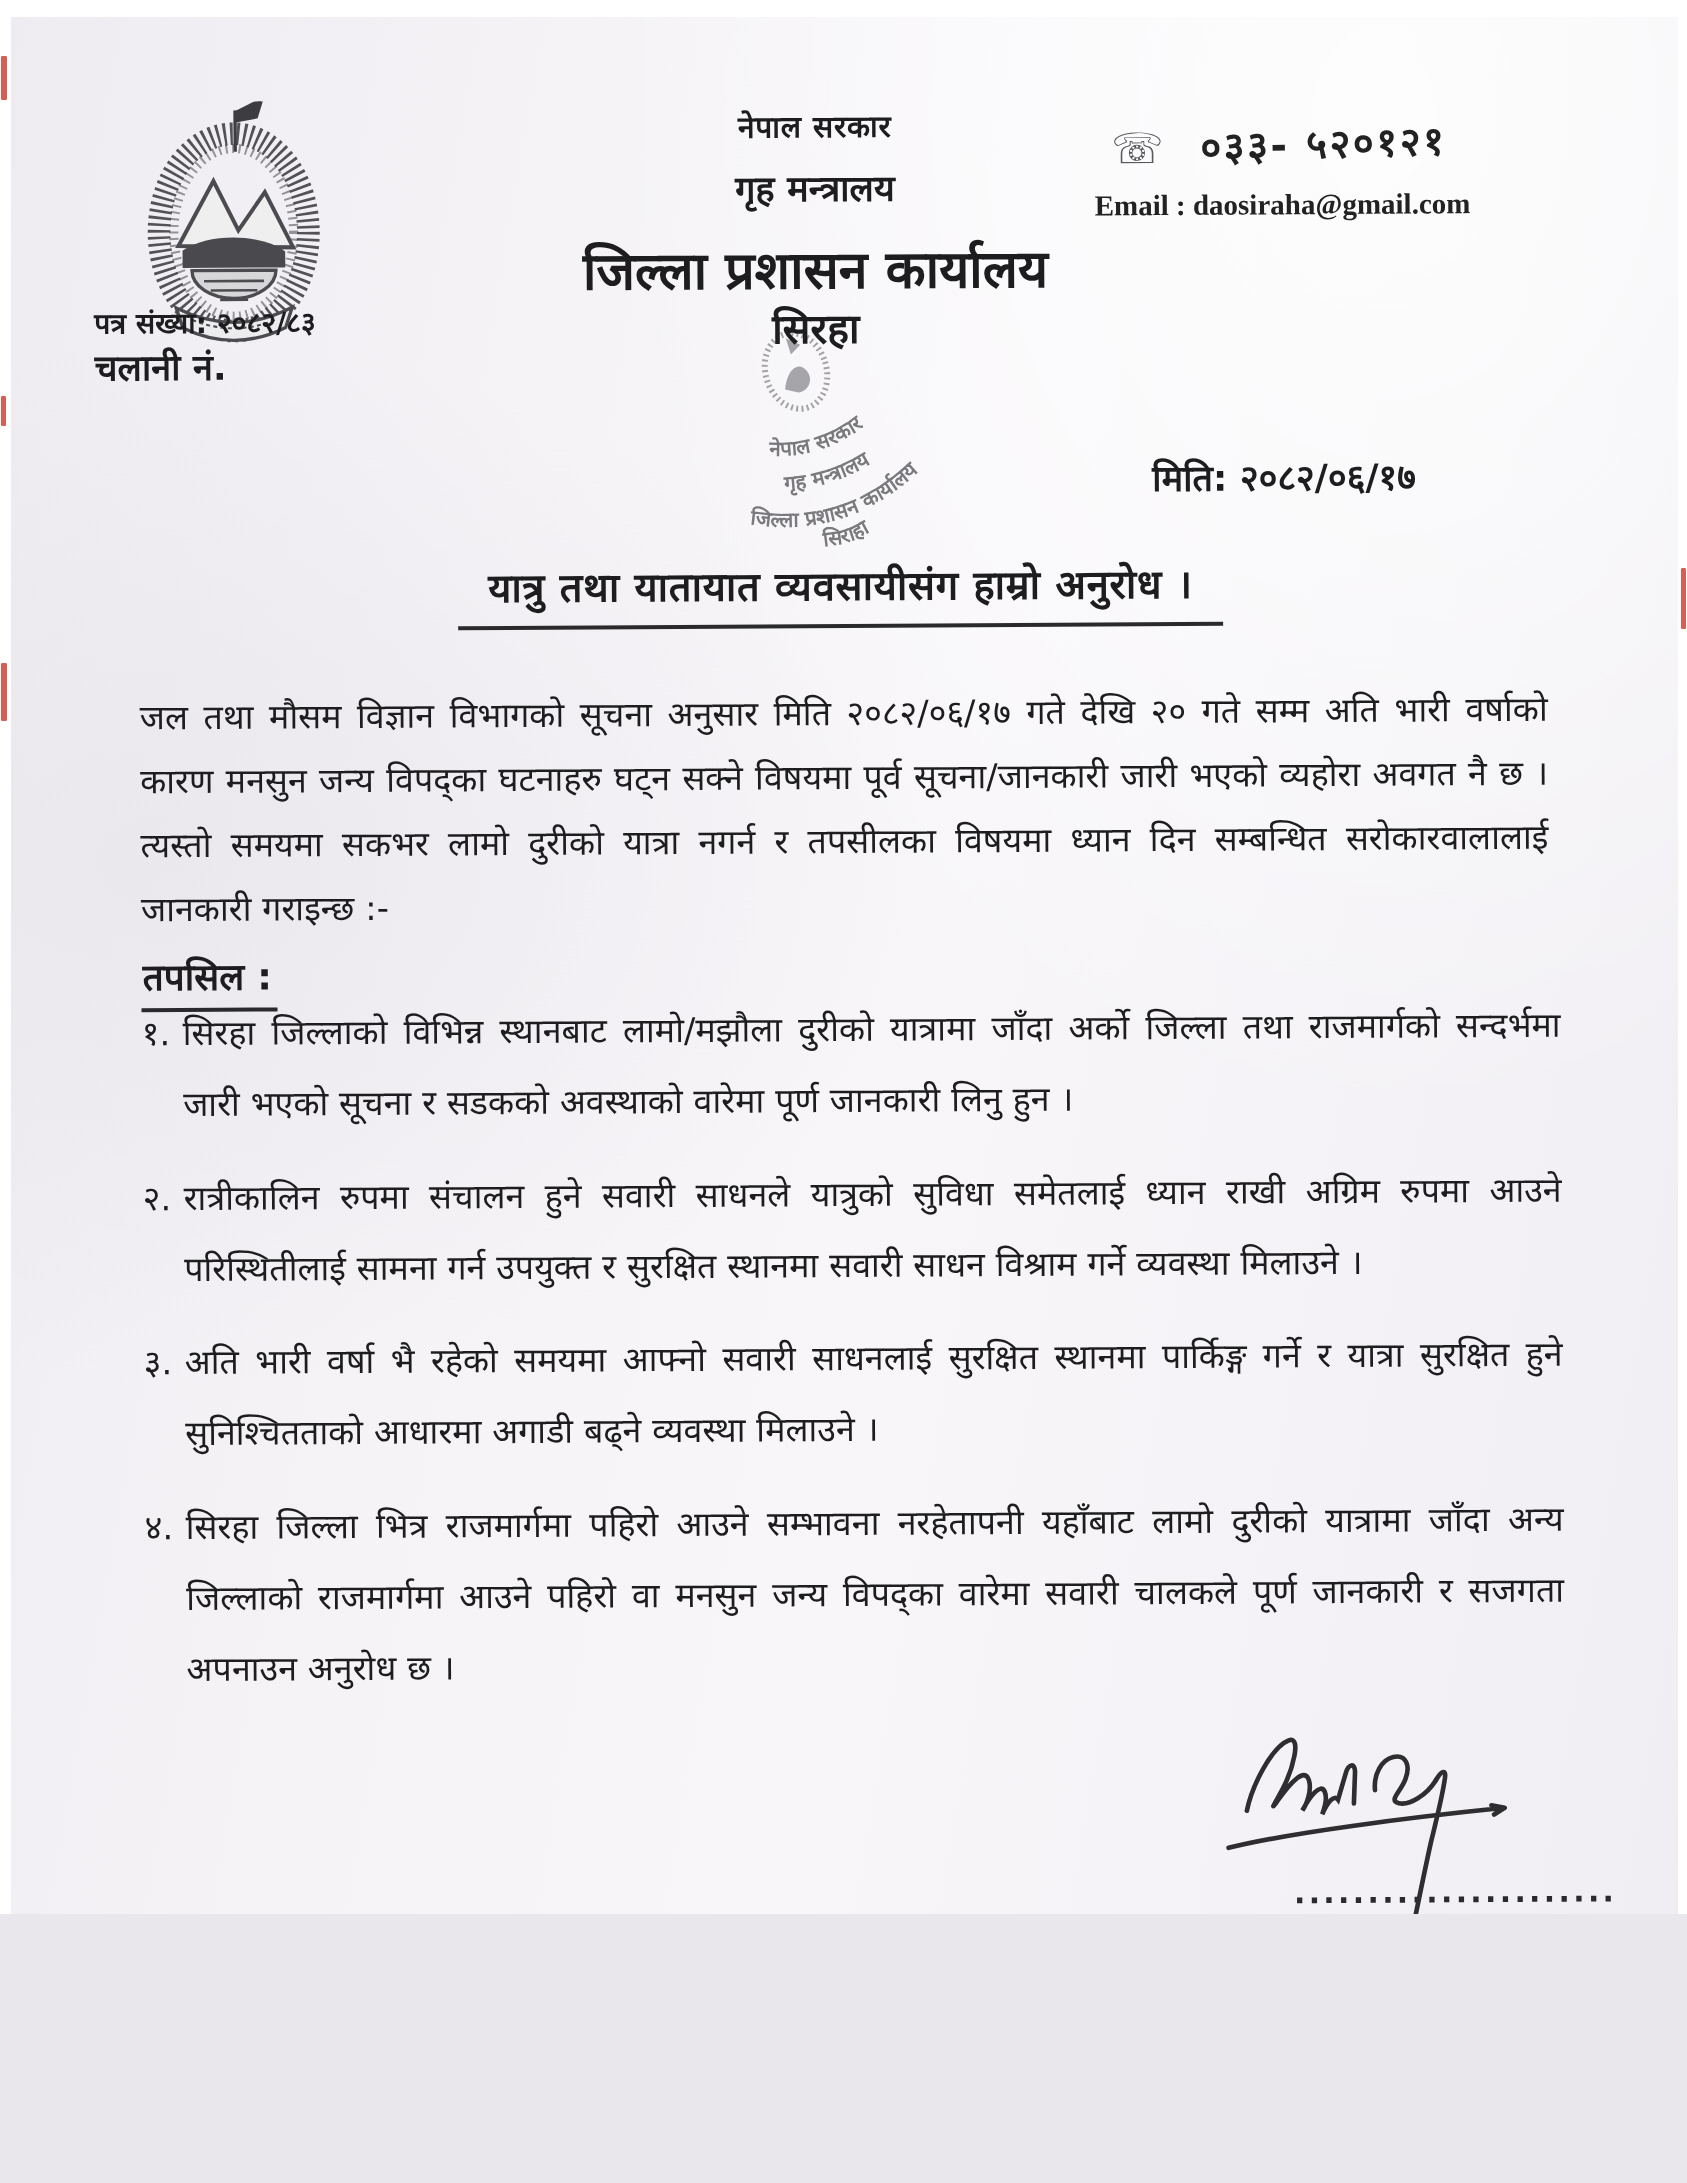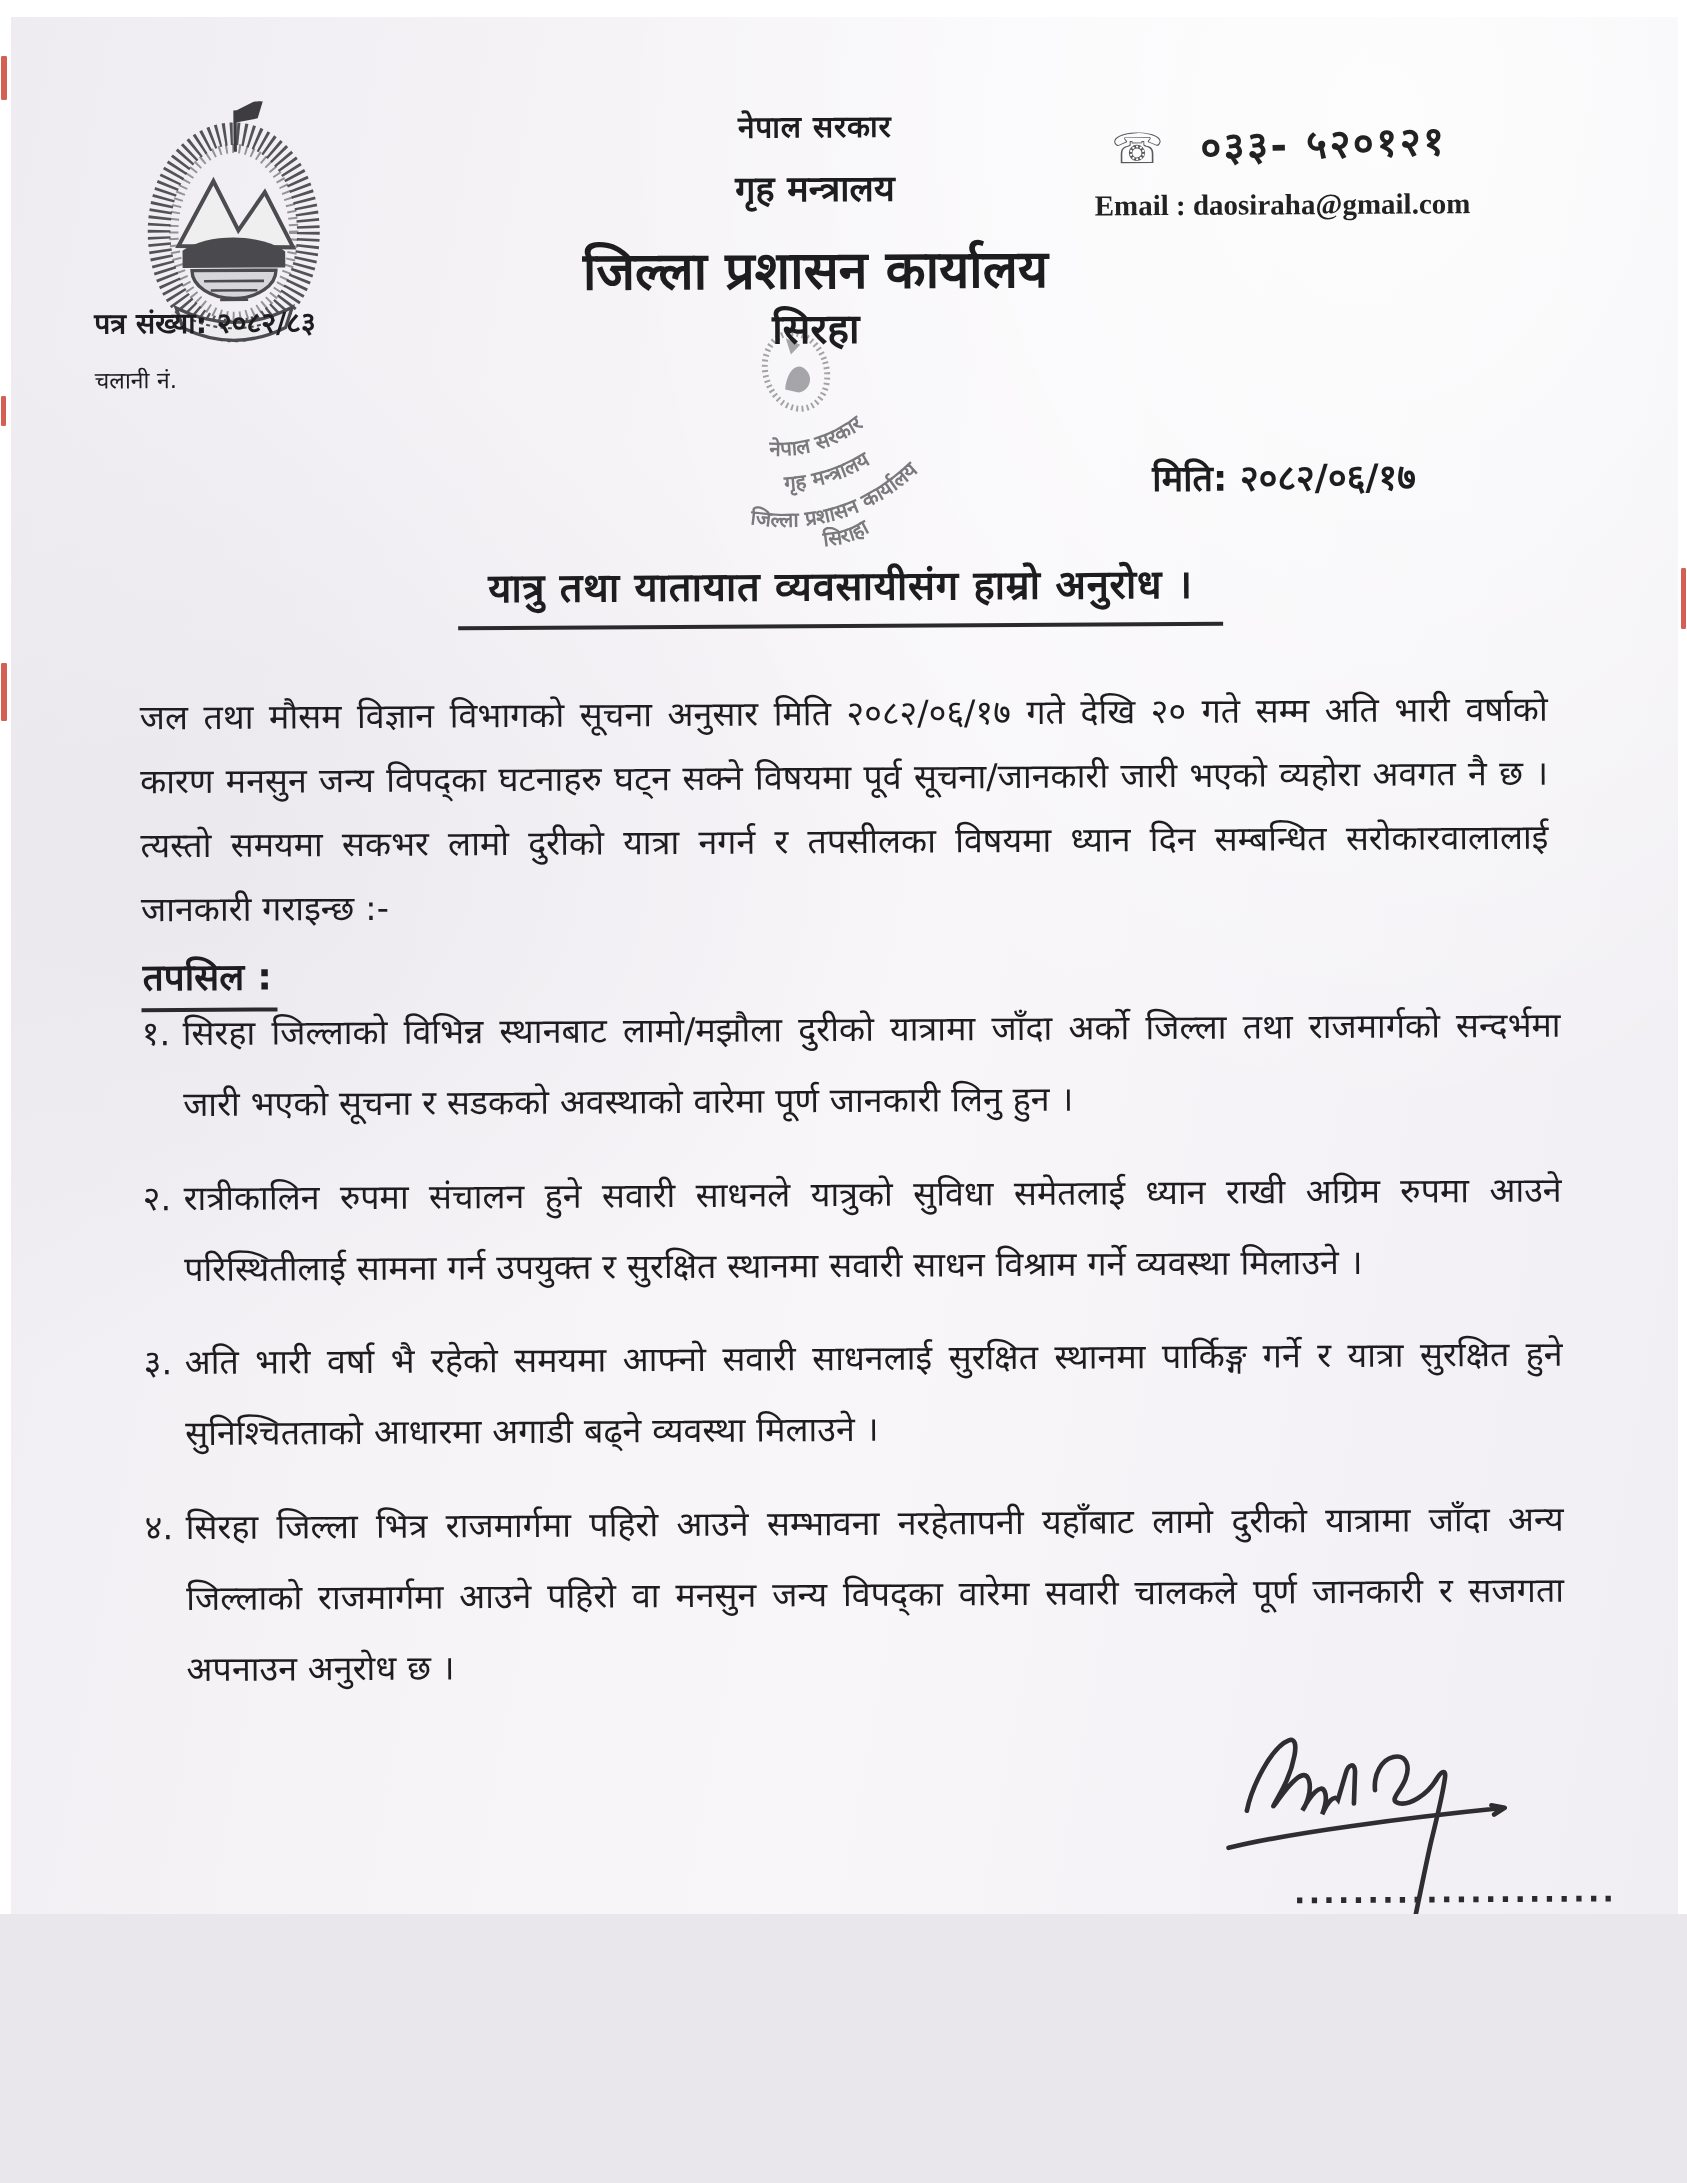--- a/index.html
+++ b/index.html
@@ -30,21 +30,21 @@
   .hdr-min{font-size:36px;font-weight:bold;margin-top:17px;}
   .hdr-office{font-size:52px;font-weight:bold;margin-top:20px;white-space:nowrap;}
   .hdr-district{position:absolute;left:523px;top:299px;width:595px;text-align:center;
     font-size:41px;font-weight:bold;z-index:5;}
   .contact-phone{position:absolute;left:1117px;top:118px;font-size:38px;}
   .phone-icon{display:inline-block;color:#5a5a5e;font-size:42px;vertical-align:middle;margin-right:36px;}
   .phone-num{display:inline-block;font-size:40px;font-weight:bold;transform:rotate(-1.2deg);letter-spacing:2.6px;color:#222;}
   .contact-email{position:absolute;left:1100px;top:191px;font-family:"Liberation Serif",serif;
     font-size:29px;font-weight:bold;color:#222;}
   .meta-letter{position:absolute;left:99px;top:299px;font-size:28.4px;font-weight:bold;}
-  .meta-dispatch{position:absolute;left:99px;top:359px;font-size:23px;font-weight:normal;}
+  .meta-dispatch{position:absolute;left:99px;top:338px;font-size:36px;font-weight:bold;}
   .date-line{position:absolute;left:1156px;top:455px;font-size:36px;font-weight:bold;}
 
   
   .stamp{position:absolute;left:635px;top:310px;width:384px;height:278px;opacity:.82;}
 
   
   .title-row{position:absolute;left:0;top:557px;width:1687px;text-align:center;}
   .doc-title{display:inline-block;font-size:40px;font-weight:bold;
     padding:0 30px 12px 30px;border-bottom:4.6px solid #2a2a2c;letter-spacing:0.7px;}
 

